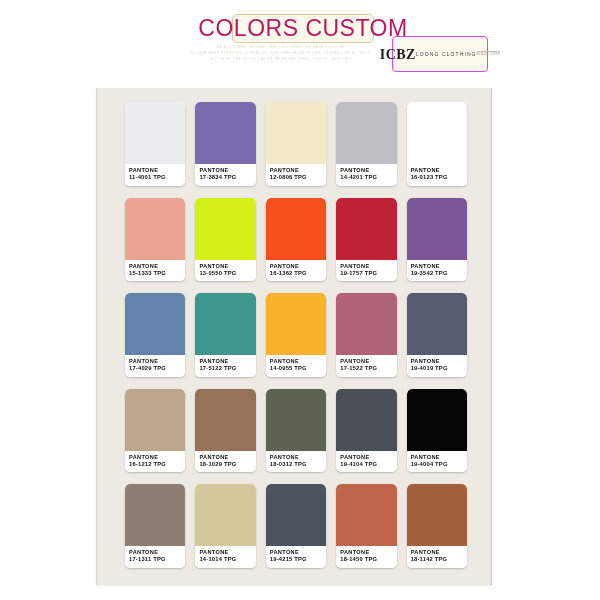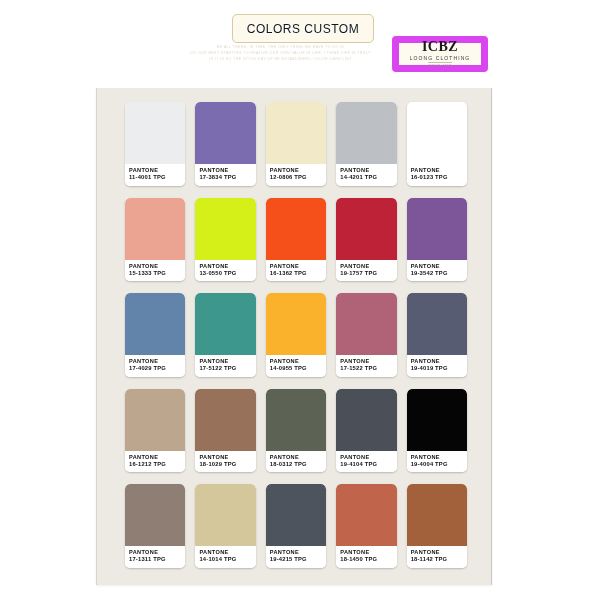--- a/index.html
+++ b/index.html
@@ -32,23 +32,23 @@
     height: 29px;
     background: #fdf9ec;
     border: 1px solid #d8c9a0;
     border-radius: 5px;
     box-sizing: border-box;
     display: flex;
     align-items: center;
     justify-content: center;
   }
   .title-box .title-text {
-    font-size: 12px;
+    font-size: 23px;
     letter-spacing: 0.5px;
-    color: #0f172a;
+    color: #be185d;
     font-family: "Liberation Sans", sans-serif;
     white-space: nowrap;
   }
 
   .subtitle-block {
     position: absolute;
     left: 168px;
     top: 44px;
     width: 225px;
     text-align: center;
@@ -63,25 +63,25 @@
     font-family: "Liberation Sans", sans-serif;
   }
 
   .logo-box {
     position: absolute;
     left: 392px;
     top: 36px;
     width: 96px;
     height: 36px;
     background: #fdfaf0;
-    border: 7px solid #d946ef;
+    border: 1px solid #d946ef;
     border-radius: 4px;
     box-sizing: border-box;
     display: flex;
-    flex-direction: column;
+    flex-direction: row;
     align-items: center;
     justify-content: center;
   }
   .logo-mark {
     font-family: "Liberation Serif", serif;
     font-weight: bold;
     font-size: 14px;
     letter-spacing: 0.5px;
     color: #1b1b1b;
     line-height: 15px;

